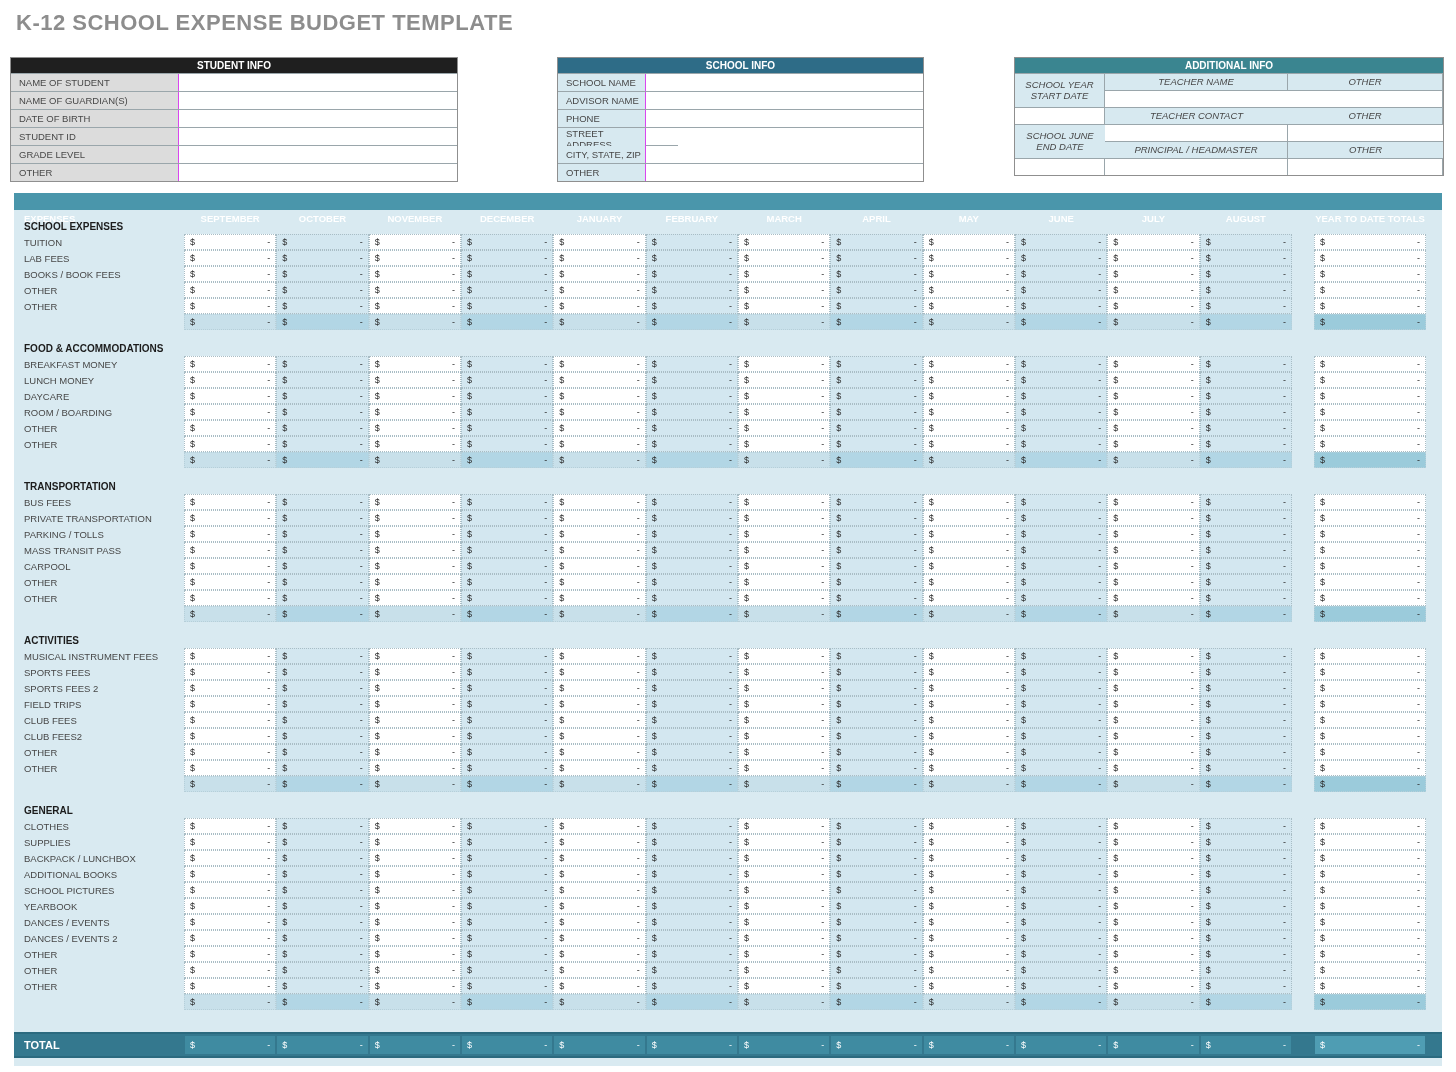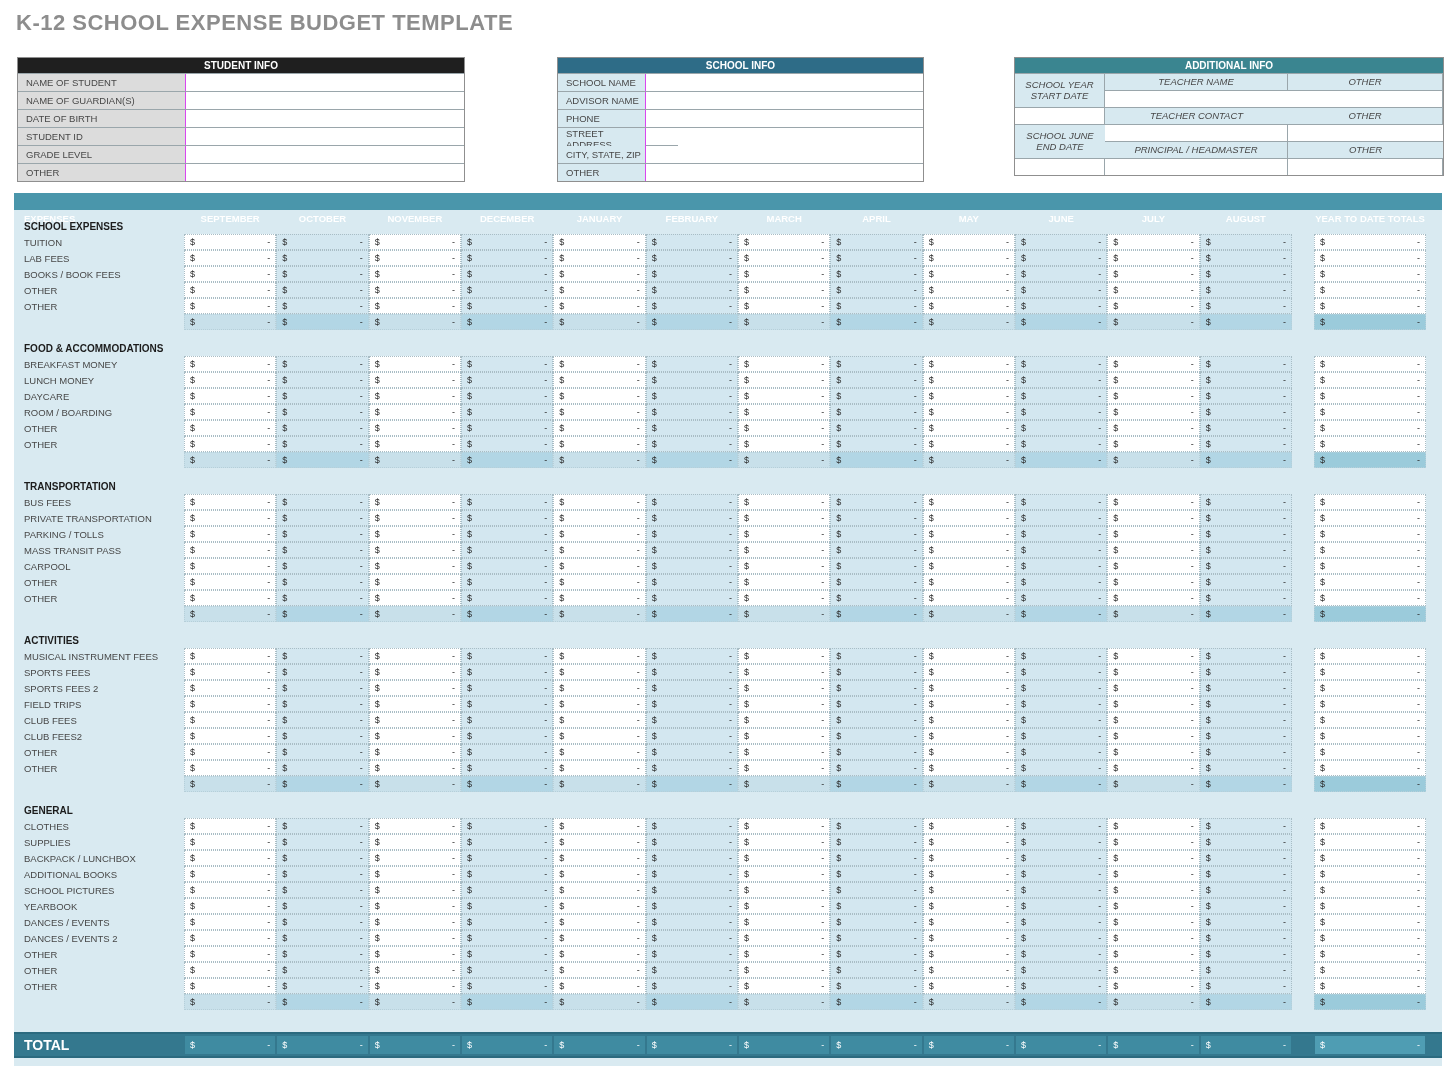--- a/index.html
+++ b/index.html
@@ -13,21 +13,21 @@
   .info-table{position:absolute;top:57px;border:1px solid #8f8f8f;font-size:9.5px;color:#474747;background:#fff;}
   .it-header{height:15px;line-height:15px;text-align:center;font-weight:bold;color:#fff;font-size:10px;}
   .hdr-black{background:#1f1f1f;}
   .hdr-navy{background:#2e6c87;}
   .hdr-teal{background:#3a8590;}
   .irow{display:grid;height:17px;border-top:1px solid #9aa6ab;}
   .ilabel{display:flex;align-items:center;padding-left:8px;border-right:1px solid #d946ef;}
   .gray{background:#dcdcdc;}
   .blue{background:#d7e9f0;}
   .ivalue{background:#ffffff;}
-  #student-table{left:17px;width:446px;}
+  #student-table{left:10px;width:446px;}
   #student-table .irow{grid-template-columns:168px 1fr;}
   #school-table{left:557px;width:365px;}
   #school-table .irow{grid-template-columns:88px 1fr;gap:32px;}
   #additional-table{left:1014px;width:428px;}
   .addl-grid{display:grid;grid-template-columns:90px 183px 155px;grid-auto-rows:17px;font-style:italic;}
   .acell{border-top:1px solid #9aa6ab;border-right:1px solid #9aa6ab;display:flex;align-items:center;justify-content:center;text-align:center;line-height:1.1;}
   .acell:nth-child(3n){border-right:none;}
   .aleft{grid-column:1;}
   .amid{grid-column:2;}
   .aright{grid-column:3;}
@@ -48,21 +48,21 @@
     display:flex;align-items:center;justify-content:space-between;padding:0 5px;font-size:9px;color:#2b2b2b;}
   .tint{background:#d3e7f0;}
   .cell.ytd{background:#ffffff;}
   .sub{border:1px dotted #b6cfd9;background:#c8e0ea;}
   .subdark{background:#b2d6e5;}
   .subytd{background:#9bcbdb;}
   .gapc{background:transparent;}
 
   
   .totalrow{margin-top:12px;height:22px;background:#34788e;border-top:2px solid #2b6a7f;border-bottom:2px solid #2b6a7f;}
-  .total-label{color:#ffffff;font-weight:bold;font-size:14px;padding-left:10px;display:flex;align-items:center;}
+  .total-label{color:#ffffff;font-weight:bold;font-size:11px;padding-left:10px;display:flex;align-items:center;}
   .tcell{height:auto;margin:2px 1px;border:none;background:#3f8ba1;color:#ffffff;
     display:flex;align-items:center;justify-content:space-between;padding:0 5px;font-size:9px;}
   .tytd{height:auto;margin:2px 1px;border:none;background:#4f9db3;color:#ffffff;
     display:flex;align-items:center;justify-content:space-between;padding:0 5px;font-size:9px;}
 </style>
 </head>
 <body>
 
 <div class="page">
   <div class="title">K-12 SCHOOL EXPENSE BUDGET TEMPLATE</div>

